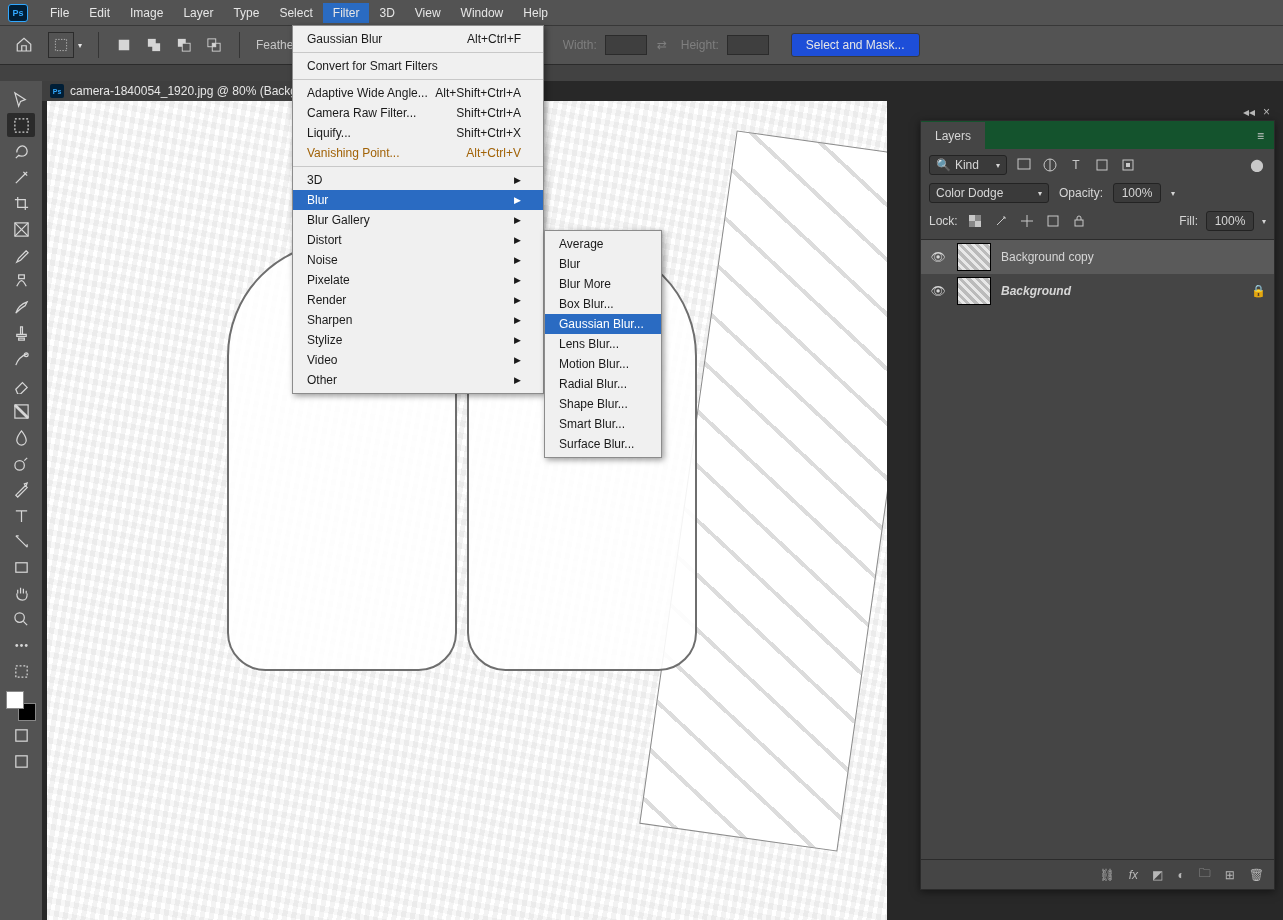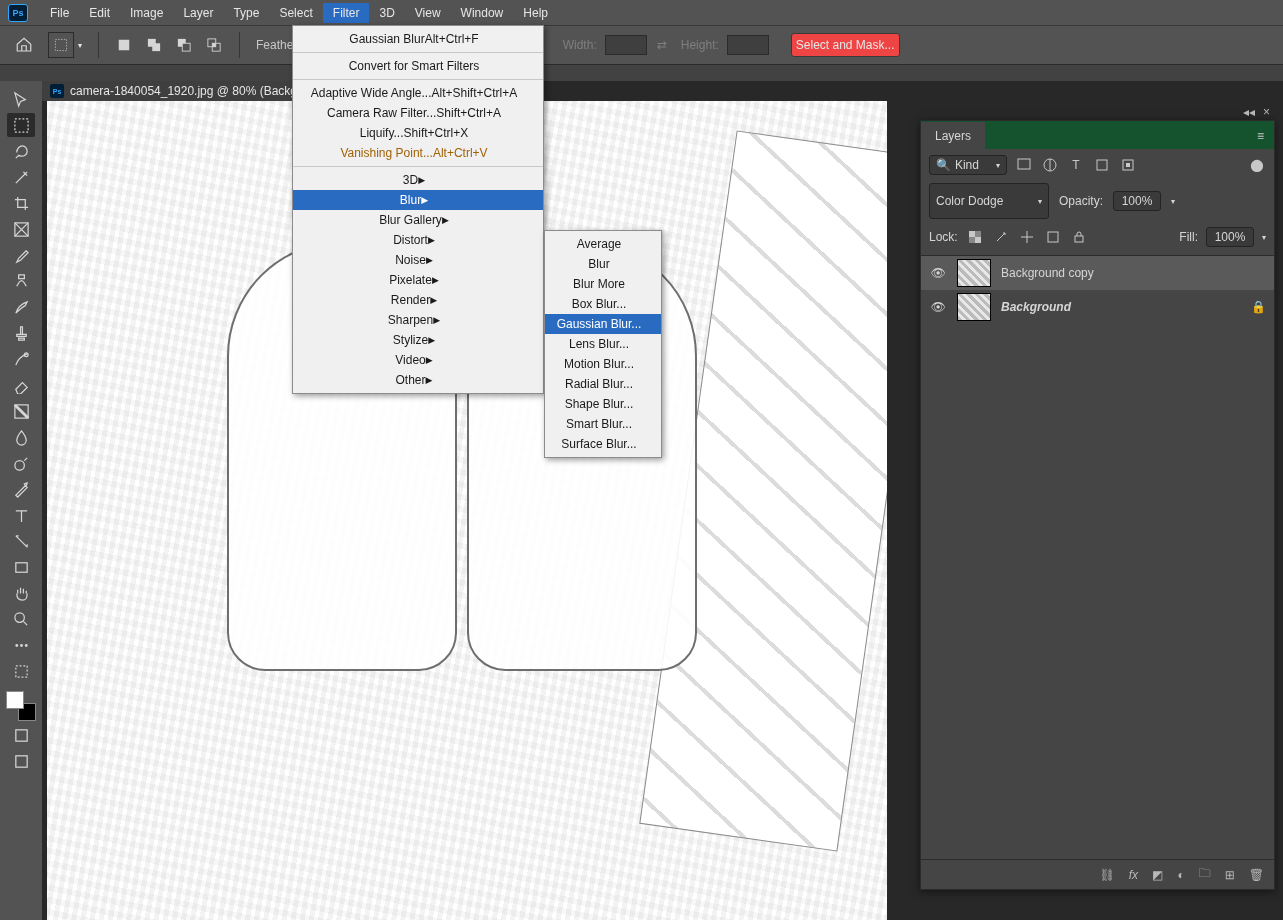--- a/index.html
+++ b/index.html
@@ -14,21 +14,21 @@
 
 .optionsbar { height:40px; background:#535353; border-top:1px solid #383838; border-bottom:1px solid #2b2b2b; display:flex; align-items:center; padding-left:10px; color:#e6e6e6; gap:4px; }
 .optionsbar .home-btn { width:28px; height:28px; background:#535353; display:flex; align-items:center; justify-content:center; margin-right:6px; }
 .optionsbar .sel-icon{ width:26px;height:26px;border:1px solid #2b2b2b; display:flex; align-items:center; justify-content:center;}
 .optionsbar .mini-dd{width:12px;display:flex;align-items:center;justify-content:center;}
 .optionsbar .square-btn{width:22px;height:22px;background:#535353;display:flex;align-items:center;justify-content:center;margin:0 2px;}
 .optionsbar .divider{width:1px;height:26px;background:#353535;margin:0 8px;}
 .optionsbar .label{color:#c8c8c8;margin:0 4px;}
 .optionsbar .dim{color:#7f7f7f;}
 .optionsbar .field{width:42px;height:20px;background:#3f3f3f;border:1px solid #2b2b2b;}
-.optionsbar .select-mask{padding:4px 4px;border:1px solid #3a3a3a;border-radius:3px;background:#ef4444;margin-left:18px;}
+.optionsbar .select-mask{padding:4px 14px;border:1px solid #3a3a3a;border-radius:3px;background:#1d4ed8;margin-left:18px;}
 
 
 .tabstrip { height:16px; background:#424242; }
 .doc-tabs{height:20px;background:#282828;display:flex;align-items:flex-end;}
 .doc-tab{background:#3f3f3f;color:#e6e6e6;padding:3px 32px 3px 8px;font-size:11px;display:flex;align-items:center;gap:6px;margin-left:42px;position:relative;}
 .doc-tab .ps-mini{width:14px;height:14px;background:#001e36;border-radius:2px;display:flex;align-items:center;justify-content:center;color:#31a8ff;font-size:7px;font-weight:bold;}
 .doc-tab .x{position:absolute;right:8px;color:#c8c8c8;}
 
 
 .toolbar { position:absolute; left:0; top:81px; width:42px; bottom:0; background:#535353; display:flex; flex-direction:column; align-items:center; padding-top:6px; gap:2px; }
@@ -44,39 +44,39 @@
 .canvas-area{position:absolute;left:42px;top:101px;right:0;bottom:0;background:#282828;}
 .canvas{position:absolute;left:5px;top:0;width:840px;height:820px;background:repeating-linear-gradient(12deg,#fff 0 6px,#f7f7f7 6px 12px),repeating-linear-gradient(100deg,#fff 0 4px,#f3f3f3 4px 9px);background-blend-mode:multiply;overflow:hidden;}
 
 .shoe{position:absolute;border:2px solid #6e6e6e;border-radius:120px 120px 40px 40px;background:rgba(255,255,255,0.9);filter:blur(0.3px);}
 .shoe.left{width:230px;height:430px;top:140px;left:180px;}
 .shoe.right{width:230px;height:430px;top:140px;left:420px;}
 .tie{position:absolute;width:200px;height:700px;top:40px;left:640px;transform:rotate(8deg);border:1px solid #8a8a8a;background:repeating-linear-gradient(35deg,#fff 0 18px,#dcdcdc 18px 22px,#fff 22px 40px);}
 
 
 .menu-drop{position:absolute;background:#f0f0f0;color:#1a1a1a;border:1px solid #8c8c8c;box-shadow:2px 2px 6px rgba(0,0,0,0.4);padding:3px 0;}
-.menu-drop .row{display:flex;justify-content:center;align-items:center;padding:3px 22px 3px 14px;white-space:nowrap;position:relative;}
+.menu-drop .row{display:flex;justify-content:space-between;align-items:center;padding:3px 22px 3px 14px;white-space:nowrap;position:relative;}
 .menu-drop .row .arrow{font-size:9px;color:#1a1a1a;}
 .menu-drop .row.disabled{color:#a16207;}
 .menu-drop .row.hl{background:#2a6bc2;color:#fff;}
 .menu-drop .row.hl .arrow{color:#fff;}
 .menu-drop hr{border:none;border-top:1px solid #c8c8c8;margin:3px 0;}
 .filter-menu{top:25px;left:292px;width:252px;}
 .blur-menu{top:230px;left:544px;width:118px;}
 
 
 .layers-panel{position:absolute;top:120px;right:8px;width:355px;height:770px;background:#454545;border:1px solid #2b2b2b;box-shadow:0 2px 8px rgba(0,0,0,0.5);color:#d6d6d6;display:flex;flex-direction:column;}
 .layers-panel .panel-tabs{height:28px;display:flex;align-items:flex-end;background:#14532d;}
 .layers-panel .panel-tab{padding:6px 14px;background:#454545;border-top:1px solid #454545;}
 .layers-panel .panel-close{position:absolute;right:4px;top:-16px;display:flex;gap:8px;color:#b7b7b7;font-size:10px;}
 .layers-panel .filter-row{display:flex;align-items:center;gap:8px;padding:6px 8px;}
 .layers-panel .kind-dd{width:78px;height:20px;background:#3a3a3a;border:1px solid #232323;border-radius:3px;display:flex;align-items:center;padding:0 6px;font-size:11px;justify-content:flex-start;gap:4px;}
 .layers-panel .ficon{width:18px;height:18px;display:flex;align-items:center;justify-content:center;color:#c8c8c8;}
 .layers-panel .blend-row{display:flex;align-items:center;gap:10px;padding:2px 8px 6px;}
-.layers-panel .blend-dd{width:120px;height:36px;background:#3a3a3a;border:1px solid #232323;border-radius:3px;display:flex;align-items:center;padding:0 6px;font-size:11px;justify-content:space-between;}
+.layers-panel .blend-dd{width:120px;height:20px;background:#3a3a3a;border:1px solid #232323;border-radius:3px;display:flex;align-items:center;padding:0 6px;font-size:11px;justify-content:space-between;}
 .layers-panel .pct-dd{width:48px;height:20px;background:#3a3a3a;border:1px solid #232323;border-radius:3px;display:flex;align-items:center;justify-content:center;font-size:11px;}
 .layers-panel .lock-row{display:flex;align-items:center;gap:8px;padding:2px 8px 8px;border-bottom:1px solid #2b2b2b;}
 .layers-panel .lock-icon{width:18px;height:18px;display:flex;align-items:center;justify-content:center;}
 .layer-item{display:flex;align-items:center;height:34px;gap:10px;padding:0 8px;}
 .layer-item.sel{background:#5a5a5a;}
 .layer-item .eye{width:18px;text-align:center;}
 .layer-item .thumb{width:34px;height:28px;background:#e8e8e8;border:1px solid #000;background-image:repeating-linear-gradient(45deg,#bbb 0 3px,#e8e8e8 3px 6px);}
 .layer-item .name{flex:1;}
 .layer-item .name.italic{font-style:italic;font-weight:bold;}
 .layer-item .lock-r{margin-left:auto;}

